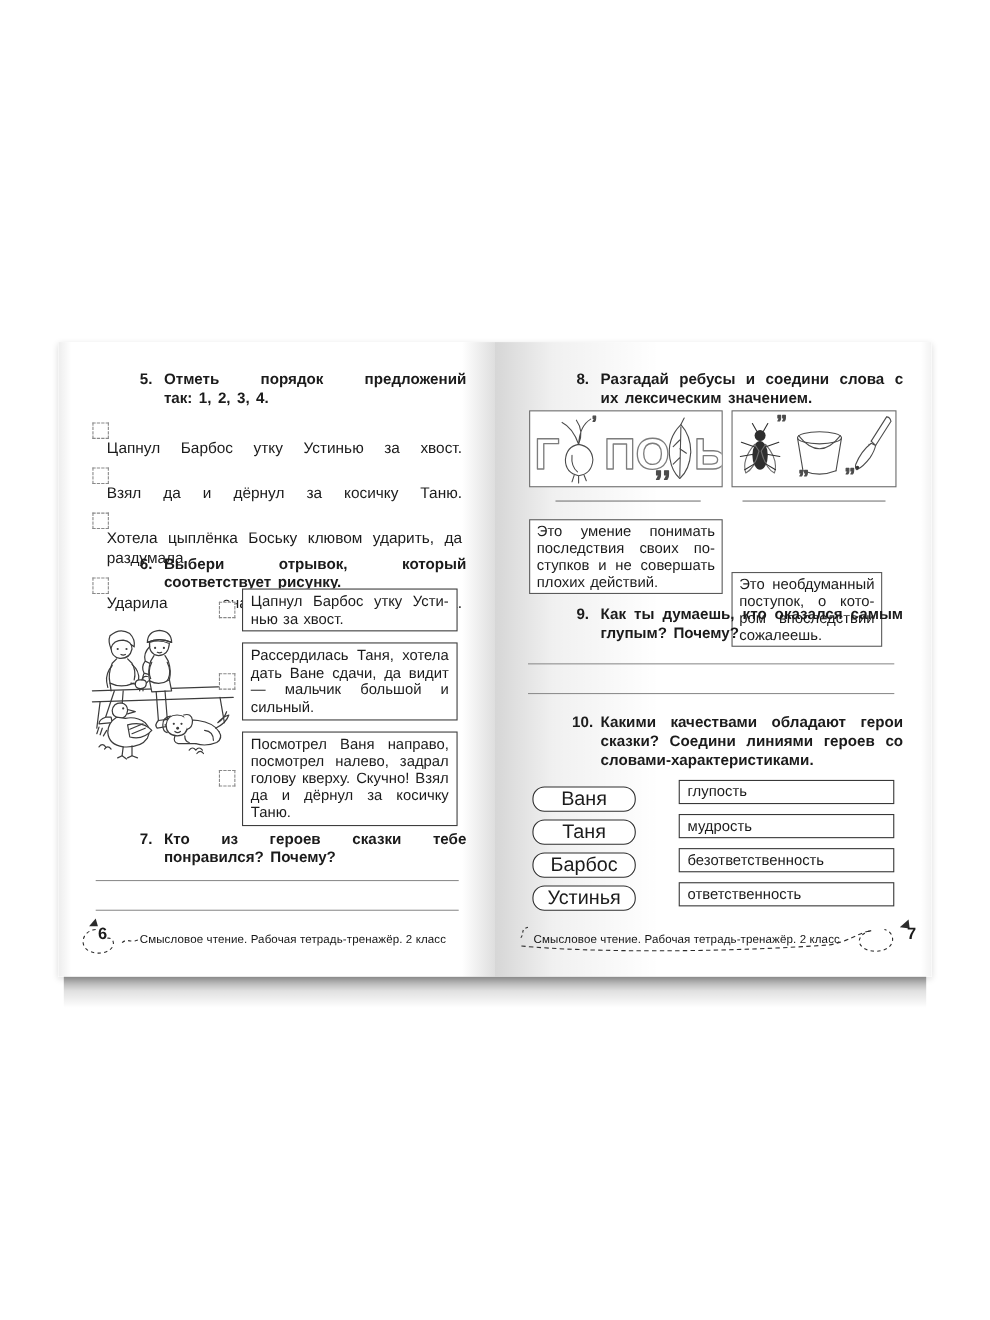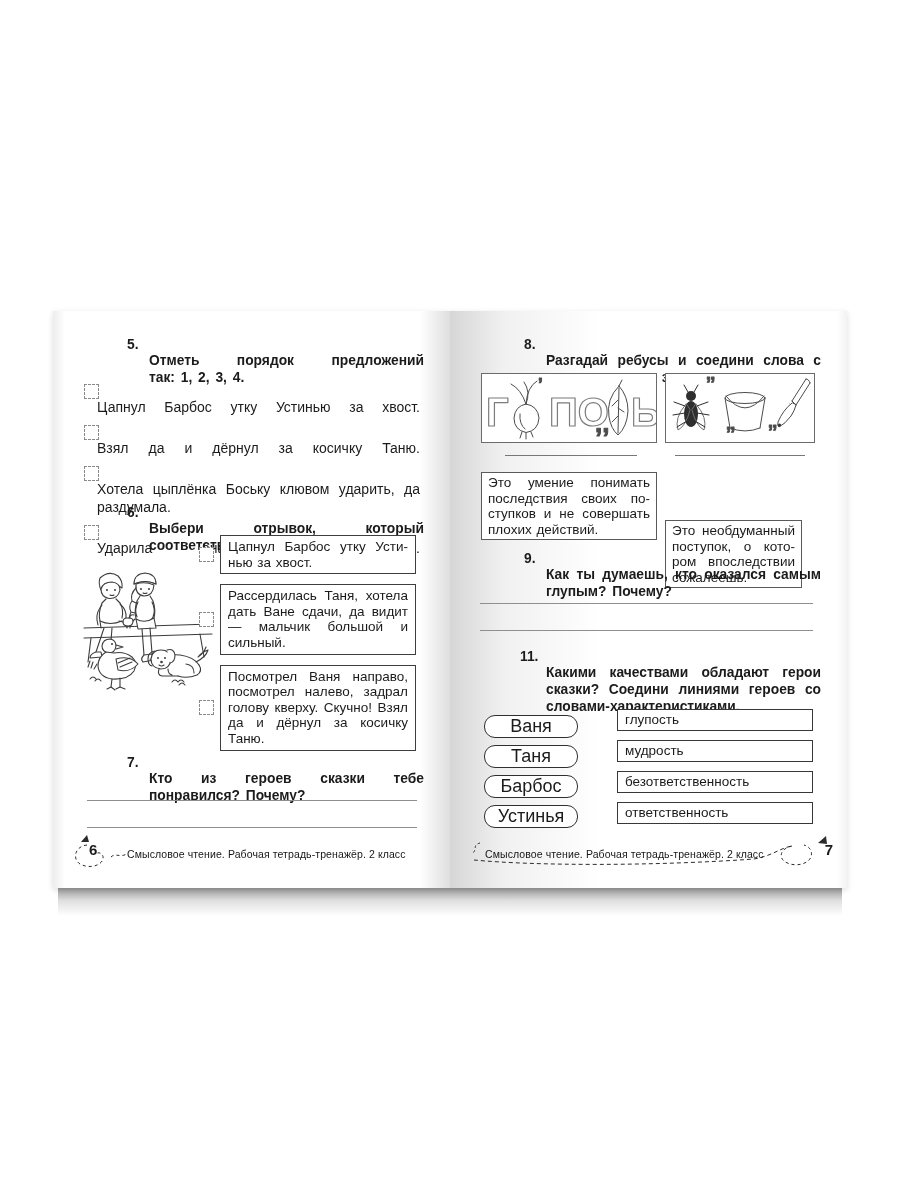--- a/index.html
+++ b/index.html
@@ -16,21 +16,21 @@
   .page.left  .grad.outer { left:0; width:12px;  background:linear-gradient(to right, rgba(0,0,0,0.07), rgba(0,0,0,0)); }
   .page.left  .grad.spine { right:0; width:30px; background:linear-gradient(to left, rgba(0,0,0,0.13), rgba(0,0,0,0)); }
   .page.right .grad.spine { left:0; width:150px; background:linear-gradient(to right, rgba(0,0,0,0.16), rgba(0,0,0,0.06) 35%, rgba(0,0,0,0)); }
   .page.right .grad.outer { right:0; width:10px; background:linear-gradient(to left, rgba(0,0,0,0.05), rgba(0,0,0,0)); }
 
   .abs { position:absolute; z-index:1; }
 
   
   .task { display:flex; left:74px; right:26px; font-weight:bold; font-size:13.8px; line-height:17px; }
   .task-num { width:22px; flex:none; }
-  .task-text { flex:1; text-align:justify; word-spacing:2px;margin-top:16px; }
+  .task-text { flex:1; text-align:justify; word-spacing:2px; }
 
   
   .cb { width:15px; height:15px; border:1.4px dashed #898989; background:#fff; flex:none; }
 
   
   .items { left:31px; right:30px; }
   .item { display:flex; margin-bottom:8px;flex-direction:column; }
   .item .cb { margin-top:1px; }
   .item-text { flex:1; margin-left:13px; font-size:14px; line-height:17.2px;
     text-align:justify; word-spacing:2px; }
@@ -277,21 +277,21 @@
 
     <div class="abs task" style="top:239px">
       <span class="task-num">9.</span>
       <span class="task-text">Как ты думаешь, кто оказался самым глупым? Почему?</span>
     </div>
 
     <div class="abs ans-line" style="top:292px; left:30px; right:34px;"></div>
     <div class="abs ans-line" style="top:319px; left:30px; right:34px;"></div>
 
     <div class="abs task" style="top:337px; left:70px;">
-      <span class="task-num" style="width:26px">11.</span>
+      <span class="task-num" style="width:26px">10.</span>
       <span class="task-text">Какими качествами обладают герои сказки? Соедини линиями героев со словами-характеристиками.</span>
     </div>
 
     <div class="abs hero-col">
       <div class="hero">Ваня</div>
       <div class="hero">Таня</div>
       <div class="hero">Барбос</div>
       <div class="hero">Устинья</div>
     </div>
 

